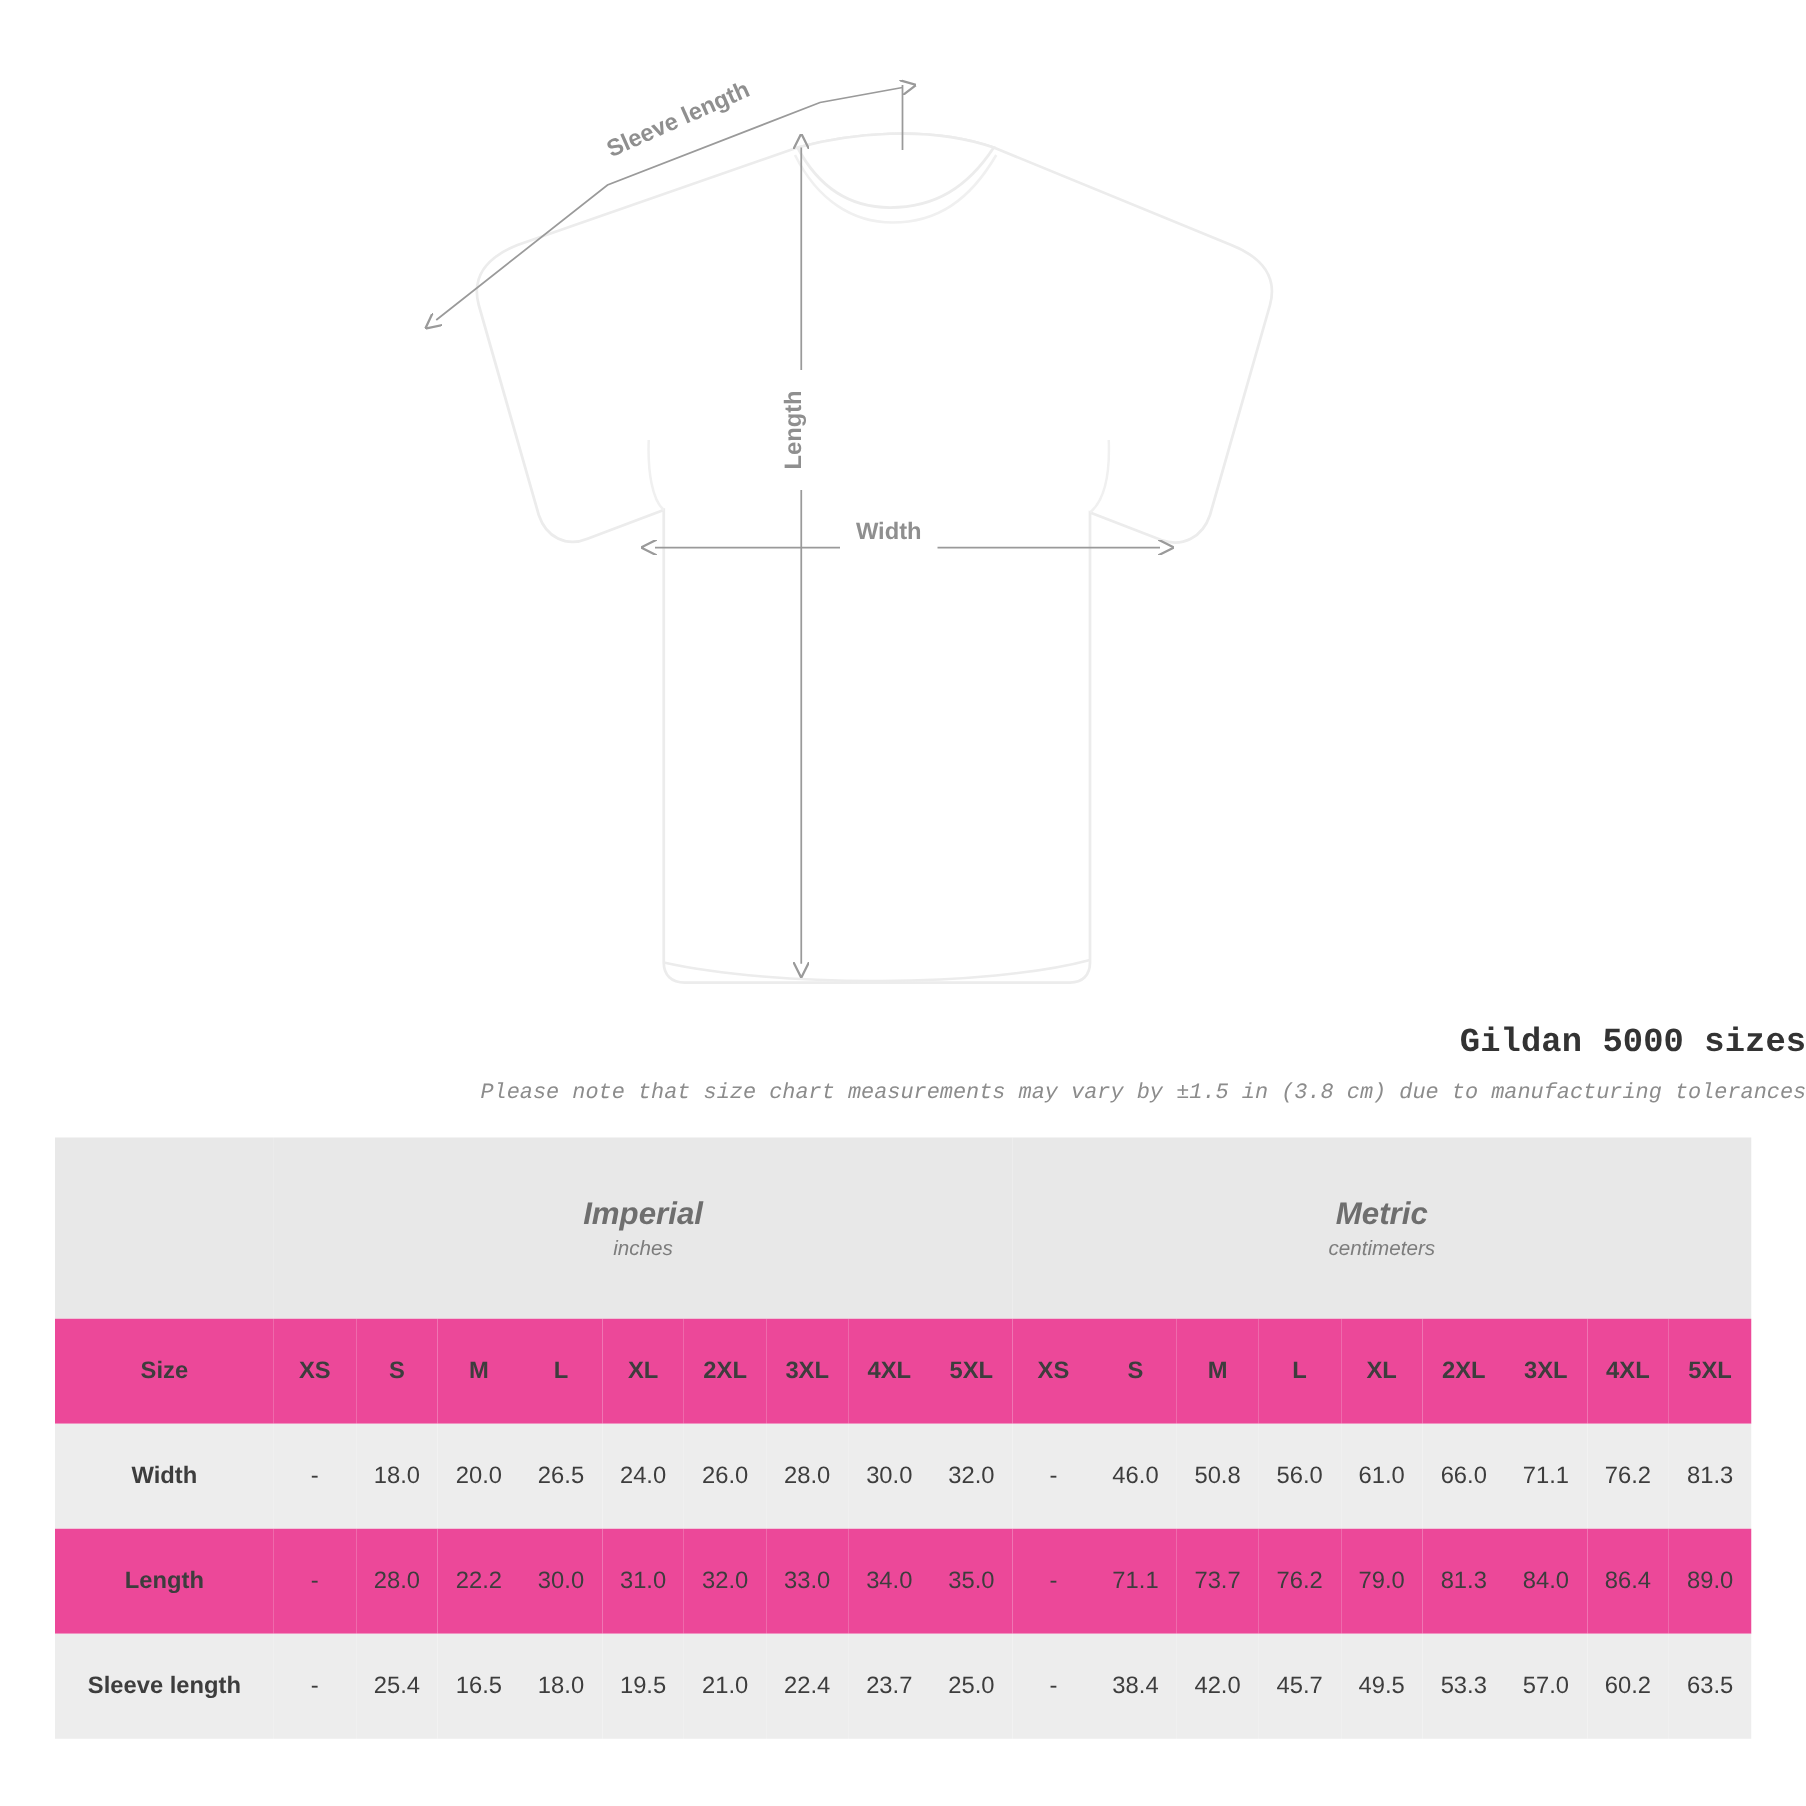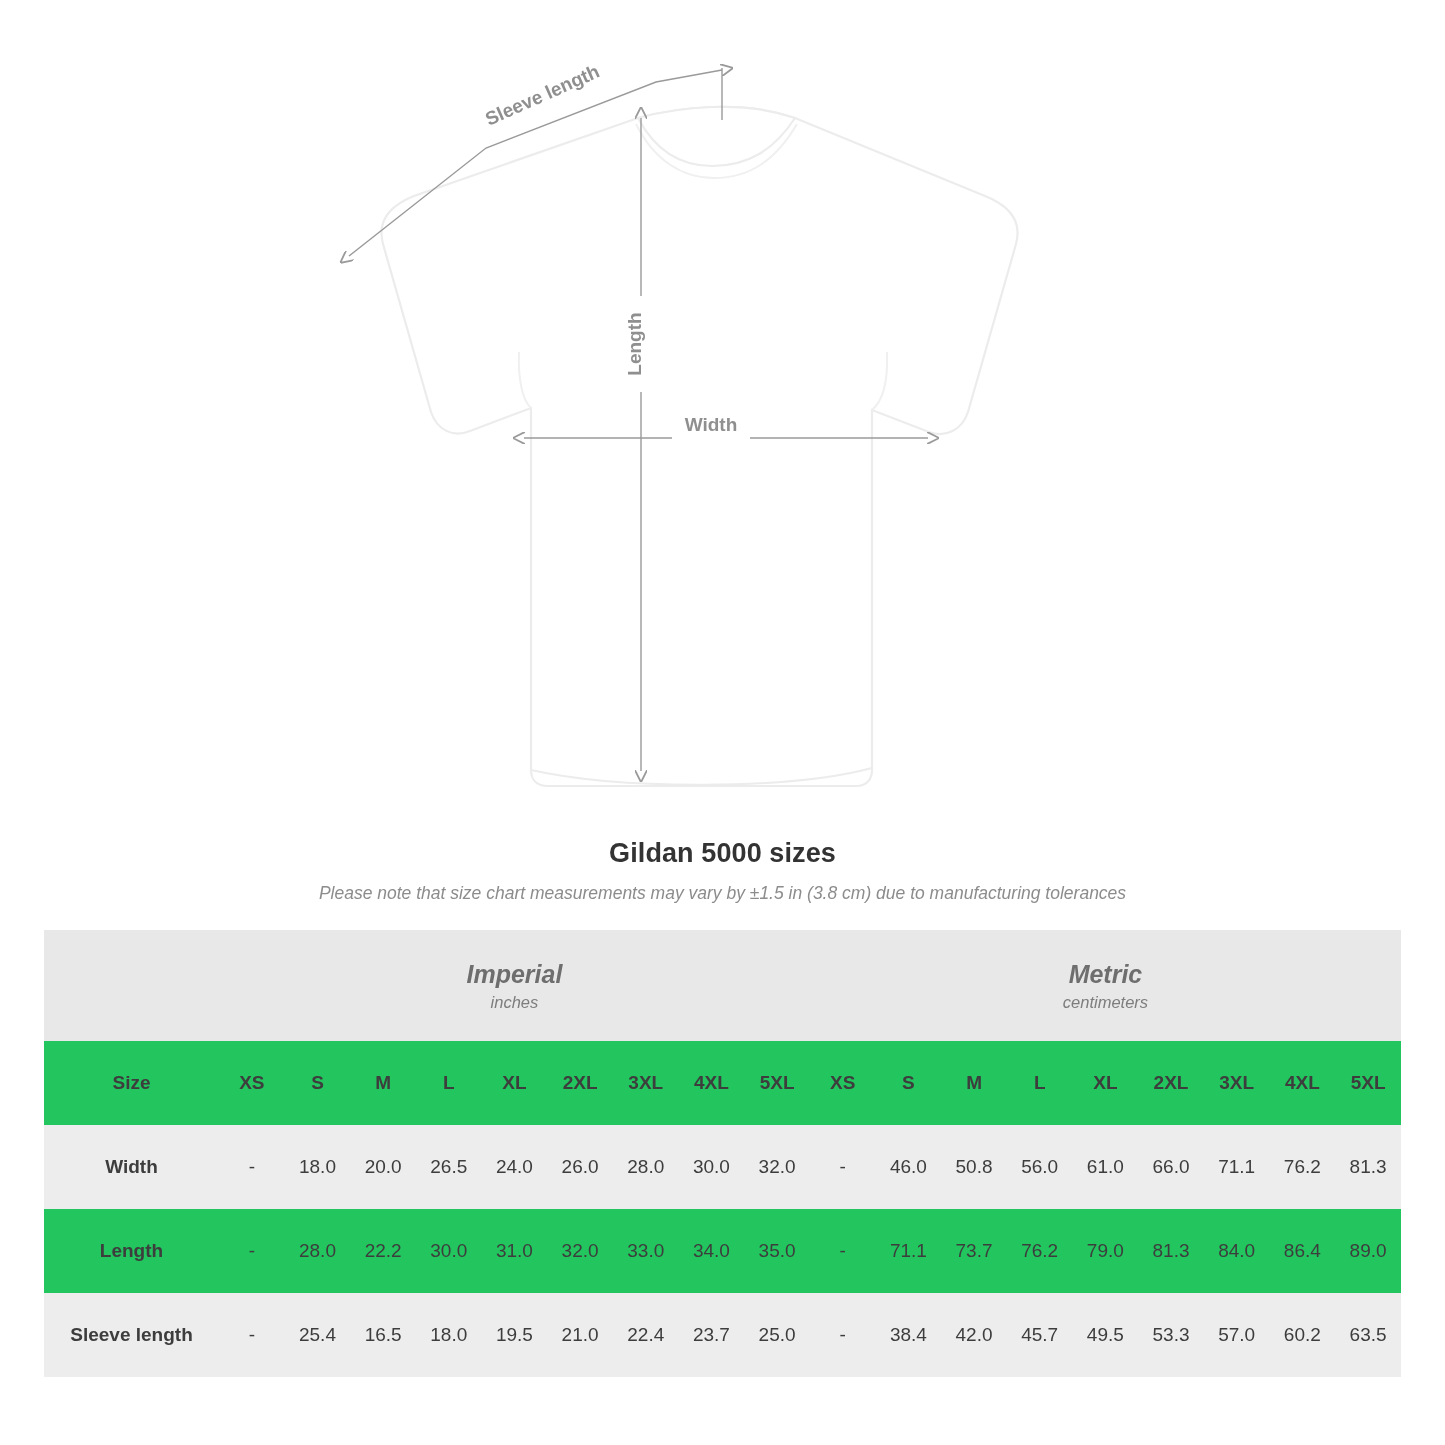--- a/index.html
+++ b/index.html
@@ -25,22 +25,22 @@
     position: relative;
     width: 1445px;
     height: 820px;
   }
   .illustration svg {
     display: block;
   }
 
   
   .title-block {
-    text-align: center;
-    margin-top: 18px;
+    text-align: right;
+    font-family: Liberation Mono, monospace;
   }
   .chart-title {
     font-size: 27px;
     font-weight: bold;
     color: #333333;
     letter-spacing: 0.1px;
   }
   .chart-note {
     margin-top: 14px;
     font-size: 17.5px;
@@ -56,21 +56,21 @@
     width: 1357px;
     border-collapse: collapse;
     table-layout: fixed;
   }
   table.size-table td, table.size-table th {
     padding: 0;
     text-align: center;
     vertical-align: middle;
   }
   .unit-head td {
-    height: 111px;
+    height: 145px;
     background: #e8e8e8;
   }
   .unit-name {
     font-size: 25px;
     font-style: italic;
     font-weight: bold;
     color: #6e6e6e;
     line-height: 1.25;
   }
   .unit-sub {
@@ -86,21 +86,21 @@
     color: #3d3d3d;
     background: #ffffff;
   }
   .head-row td.rowlabel {
     font-size: 19px;
   }
   tr.band-alt td {
     background: #ededed;
   }
   tr.band td {
-    background: #22c55e;
+    background: #ec4899;
   }
   .data-row td {
     height: 84px;
     font-size: 19px;
     color: #3d3d3d;
   }
   .data-row td.rowlabel {
     font-weight: bold;
     font-size: 19px;
   }

